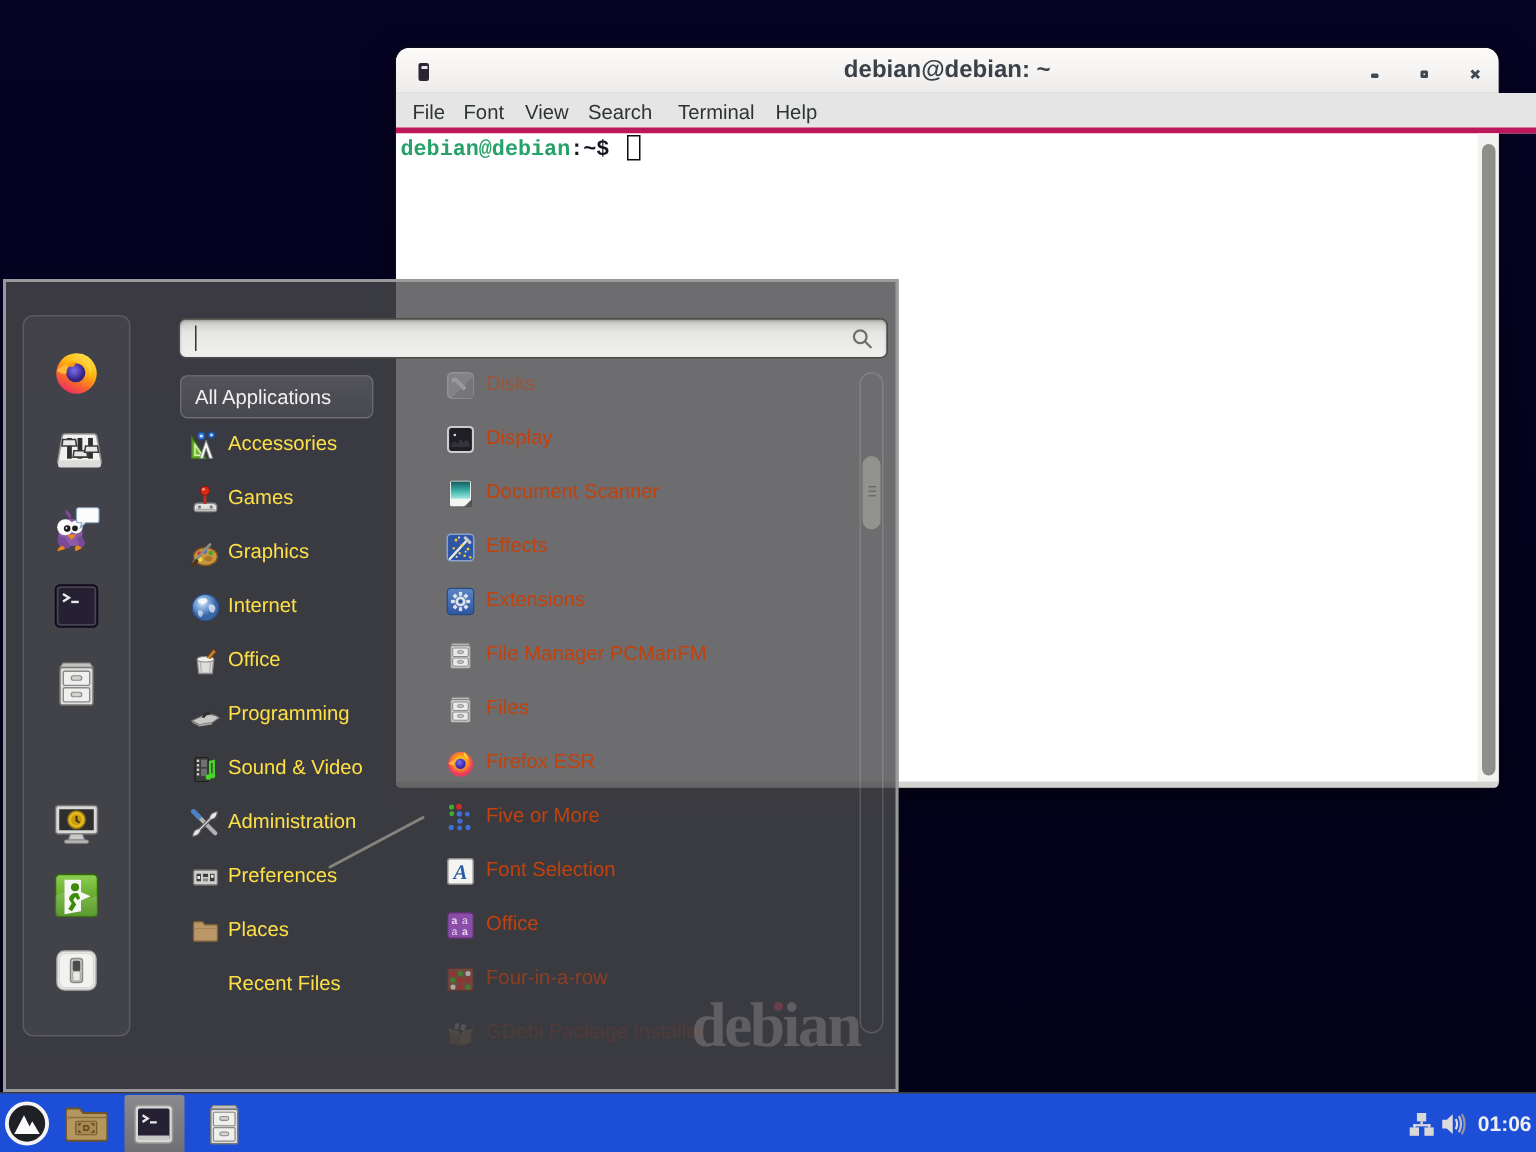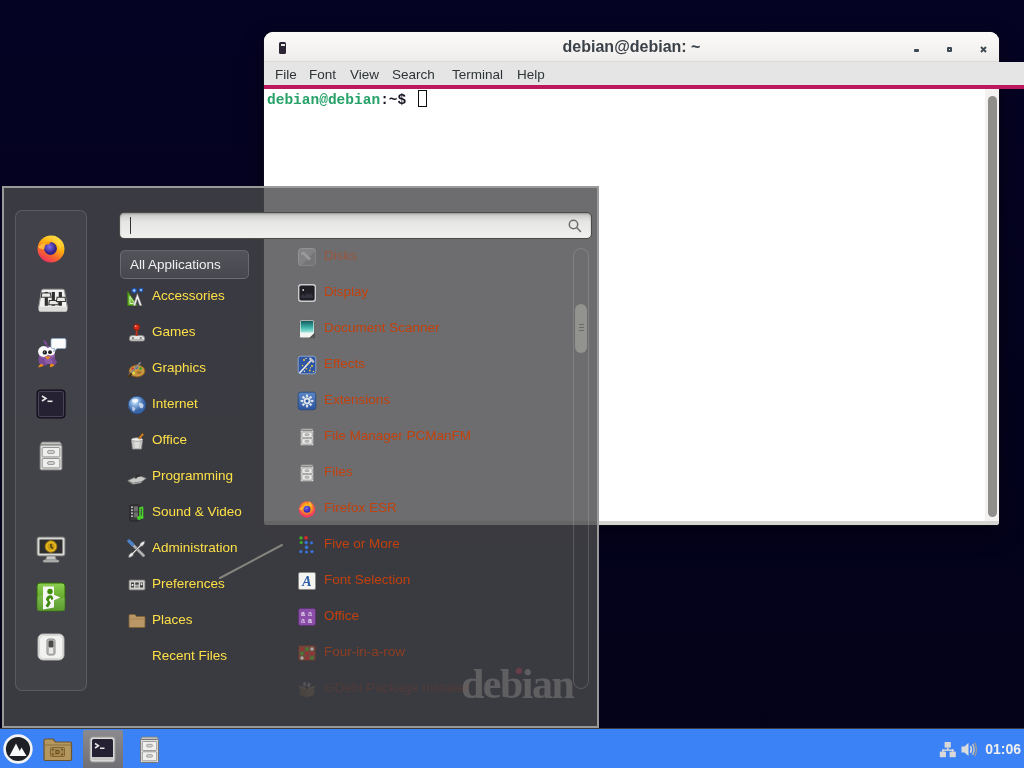--- a/index.html
+++ b/index.html
@@ -76,21 +76,21 @@
 
   
   #mtrack { left:569px; top:60px; width:16px; height:441px; border:1px solid rgba(200,200,200,0.22); border-radius:8px; }
   #mthumb { left:571px; top:116px; width:12px; height:49px; background:#92928f; border-radius:6px; }
   #mthumb i { position:absolute; left:3.5px; width:5px; height:1.3px; background:#6a6a68; }
 
   
   #trail { left:214px; top:355px; width:72px; height:40px; }
 
   
-  #panel { left:0; top:728px; width:1024px; height:40px; background:#3b82f6;
+  #panel { left:0; top:728px; width:1024px; height:40px; background:#1d4ed8;
     border-top:1px solid #3c3c3e; }
   #clock { right:3px; top:12px; font-size:14px; font-weight:bold; color:#eeeeee; }
   #termbtn { left:83px; top:1px; width:40px; height:39px;
     background:linear-gradient(#8b8b8f, #6f6f73); border-radius:2px; }
 </style>
 </head>
 <body>
 <div class="abs" id="desktop"></div>
 <div class="abs" id="wm">debian</div>
 <div class="abs" id="wmdot"></div>

